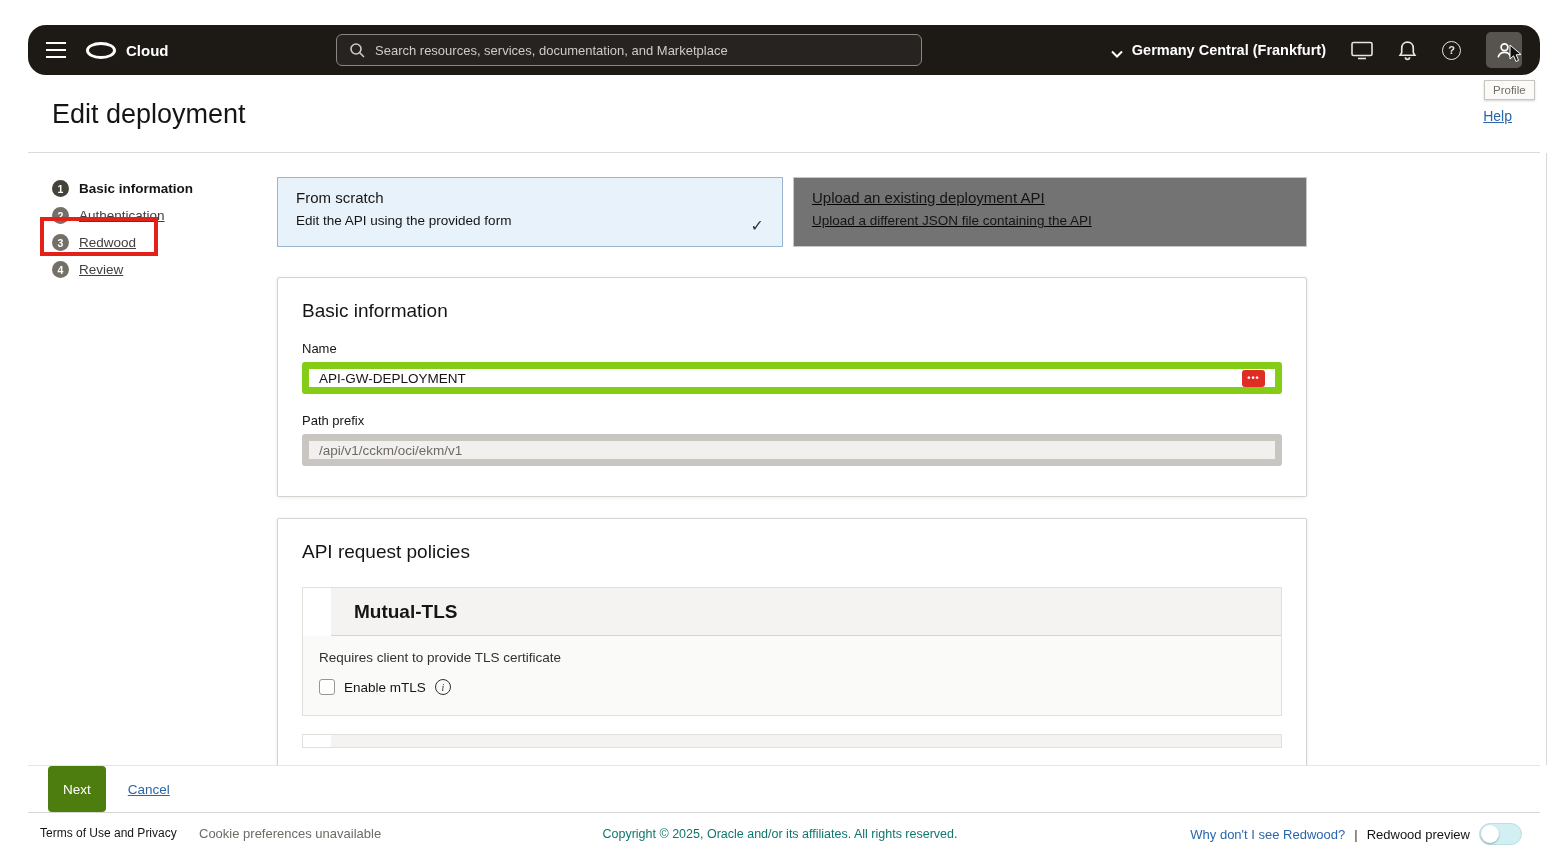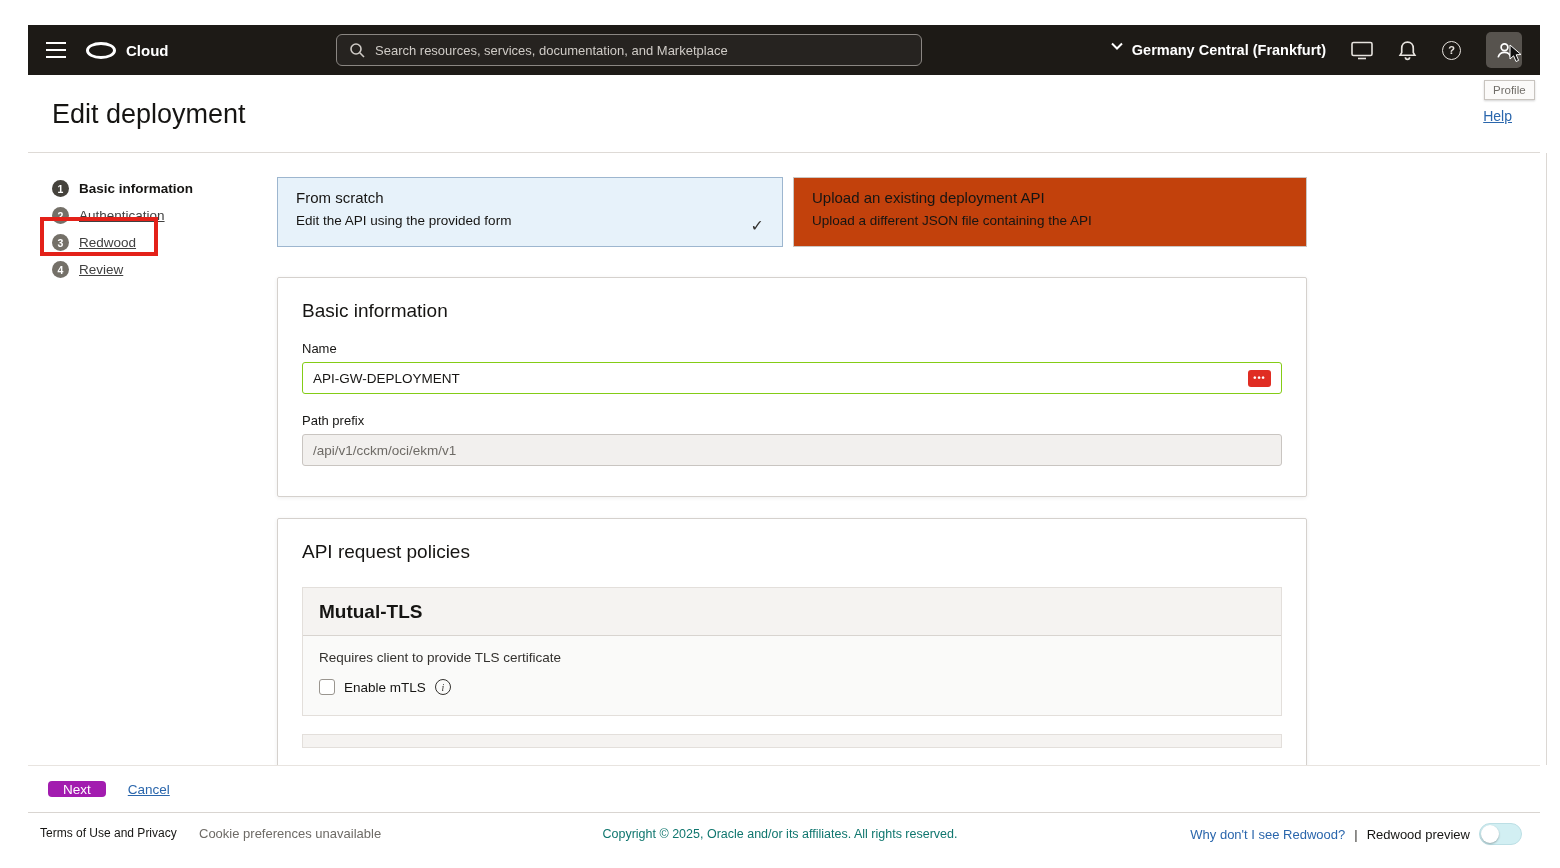--- a/index.html
+++ b/index.html
@@ -1,35 +1,35 @@
 <!DOCTYPE html>
 <html><head>
 <meta charset="utf-8">
 <style>
   * { margin:0; padding:0; box-sizing:border-box; }
   body { font-family:"Liberation Sans", sans-serif; background:#fff; }
   .screen { position:relative; width:1560px; height:868px; background:#fff; overflow:hidden; }
 
   
   .topbar { position:absolute; left:28px; top:25px; width:1512px; height:50px;
-            background:#1d1a16; display:flex; align-items:center; padding:0 18px; gap:14px; }
+            background:#1d1a16; display:flex; align-items:center; padding:0 18px; gap:14px;border-radius:18px; }
   .hamburger { width:22px; height:16px; display:flex; flex-direction:column; justify-content:space-between;
                background:none; border:none; cursor:pointer; margin-right:4px; }
   .hamburger span { display:block; width:20px; height:2px; background:#fff; }
   .brand { display:flex; align-items:center; gap:10px; cursor:pointer; }
   .logo-oval { width:30px; height:17px; border:3px solid #fff; border-radius:50%; }
   .brand-text { color:#fff; font-size:15px; font-weight:700; }
 
   .search { position:absolute; left:308px; top:9px; width:586px; height:32px; background:#262320;
             border:1px solid #8a8682; border-radius:6px; display:flex; align-items:center; gap:10px;
             padding:0 12px; cursor:text; }
   .search-placeholder { color:#cfcbc6; font-size:13px; white-space:nowrap; }
 
   .right-group { margin-left:auto; display:flex; align-items:center; gap:25px; }
-  .region { display:flex; align-items:flex-start; gap:9px; color:#fff; font-weight:700; font-size:14.5px; cursor:pointer; white-space:nowrap; }
+  .region { display:flex; align-items:flex-end; gap:9px; color:#fff; font-weight:700; font-size:14.5px; cursor:pointer; white-space:nowrap; }
   .top-icon { display:flex; align-items:center; justify-content:center; cursor:pointer; background:none; border:none; }
   .help-circle { width:19px; height:19px; border:1.7px solid #e8e4df; border-radius:50%; color:#e8e4df;
                  font-size:11px; font-weight:700; display:flex; align-items:center; justify-content:center; }
   .profile-btn { width:36px; height:36px; background:#57534e; border-radius:5px; display:flex;
                  align-items:center; justify-content:center; border:none; cursor:pointer; }
 
   .tooltip { position:absolute; left:1484px; top:80px; background:#fbfaf9; border:1px solid #c8c4bf;
              color:#716e69; font-size:11.5px; padding:3px 8px; box-shadow:0 1px 2px rgba(0,0,0,.18); z-index:30; }
   .cursor { position:absolute; left:1509px; top:44px; z-index:40; }
 
@@ -47,55 +47,55 @@
   .step { display:flex; align-items:center; gap:10px; height:27px; cursor:pointer; }
   .step-circle { width:17px; height:17px; border-radius:50%; background:#747068; color:#fff; font-size:10.5px;
                  font-weight:700; display:flex; align-items:center; justify-content:center; flex:0 0 17px; }
   .step.active .step-circle { background:#45423c; }
   .step-label { font-size:13.5px; color:#404040; text-decoration:underline; }
   .step.active .step-label { font-weight:700; color:#161513; text-decoration:none; }
   .annotation { position:absolute; left:12px; top:64px; width:118px; height:39px; border:4px solid #e32119; z-index:20; }
 
   .opt-card { position:absolute; top:24px; height:70px; padding:11px 18px; cursor:pointer; }
   .opt1 { left:249px; width:506px; background:#e7f2fa; border:1px solid #9db6cf; }
-  .opt2 { left:765px; width:514px; background:#c2410c; border:1px solid #cac6c2; }
+  .opt2 { left:765px; width:514px; background:#737373; border:1px solid #cac6c2;text-decoration:underline; }
   .opt-title { font-size:15px; color:#161513; margin-bottom:7px; font-weight:400; }
   .opt-sub { font-size:13.5px; color:#161513; }
   .check { position:absolute; right:18px; bottom:11px; font-size:16px; color:#33312e; }
 
   .card { position:absolute; left:249px; width:1030px; background:#fff; border:1px solid #d5d1cd;
           border-radius:2px; box-shadow:0 1px 4px rgba(0,0,0,0.07); padding:22px 24px; }
   .card-basic { top:124px; height:220px; }
   .card-policies { top:365px; height:340px; }
   .card-title { font-size:19px; color:#161513; font-weight:400; }
   .field-label { display:block; font-size:13px; color:#161513; margin:19px 0 6px; }
-  .text-input { width:100%; height:32px; border:1px solid #84cc16; border-radius:3px; background:#fff;
+  .text-input { width:100%; height:32px; border:7px solid #84cc16; border-radius:3px; background:#fff;
                 display:flex; align-items:center; justify-content:space-between; padding:0 10px;
                 font-size:13.5px; color:#161513; cursor:text; }
   .text-input.disabled { background:#f2f0ee; border-color:#c9c5c1; color:#6e6b66; cursor:default; }
   .ext-icon { width:23px; height:17px; background:#e02d23; border-radius:3px; color:#fff; font-size:9px;
               letter-spacing:1px; display:flex; align-items:center; justify-content:center; font-weight:700; }
 
   .policy-box { margin-top:24px; border:1px solid #e3dfdb; }
   .policy-header { background:#f5f3f1; border-bottom:1px solid #d8d4d0; height:48px; display:flex;
-                   align-items:center; padding:0 16px; font-size:19px; font-weight:700; color:#161513; }
+                   align-items:center; padding:0 23px; font-size:19px; font-weight:700; color:#161513;margin-left:28px; }
   .policy-body { background:#fafaf9; padding:14px 16px 20px; }
   .policy-desc { font-size:13.5px; color:#33312e; margin-bottom:14px; }
   .checkbox-row { display:flex; align-items:center; gap:9px; font-size:13.5px; color:#161513; }
   .checkbox { width:16px; height:16px; border:1px solid #99958f; border-radius:3px; background:#fff; cursor:pointer; }
   .info-icon { width:16px; height:16px; border-radius:50%; border:1px solid #33312e; color:#33312e;
                font-size:10px; font-style:italic; display:flex; align-items:center; justify-content:center;
                font-family:"Liberation Serif", serif; cursor:pointer; }
   .policy-box.partial { height:14px; overflow:hidden; margin-top:18px; }
   .policy-box.partial .policy-header { height:14px; }
 
   
   .action-bar { position:absolute; left:28px; top:765px; width:1512px; height:47px; background:#fff;
                 border-top:1px solid #e8e4e0; display:flex; align-items:center; gap:22px; padding-left:20px; }
-  .next-btn { height:16px; padding:0 15px; background:#a21caf; color:#fff; font-size:13.5px;
+  .next-btn { height:46px; padding:0 15px; background:#4d7c0f; color:#fff; font-size:13.5px;
               border:none; border-radius:4px; cursor:pointer; }
   .cancel-link { font-size:13.5px; color:#2a66ac; text-decoration:underline; cursor:pointer; }
 
   
   .footer-border { position:absolute; left:28px; top:812px; width:1512px; height:1px; background:#d9d5d1; }
   .footer { position:absolute; left:0; top:813px; width:1560px; height:55px; background:#fff; }
   .f-terms { position:absolute; left:40px; top:13px; font-size:12px; color:#161513; cursor:pointer; }
   .f-cookie { position:absolute; left:199px; top:13px; font-size:13px; color:#6e6b66; }
   .f-copy { position:absolute; left:420px; width:720px; top:14px; text-align:center; font-size:12.5px; color:#0f766e; }
   .f-right { position:absolute; right:38px; top:10px; display:flex; align-items:center; gap:9px; font-size:13px; }

